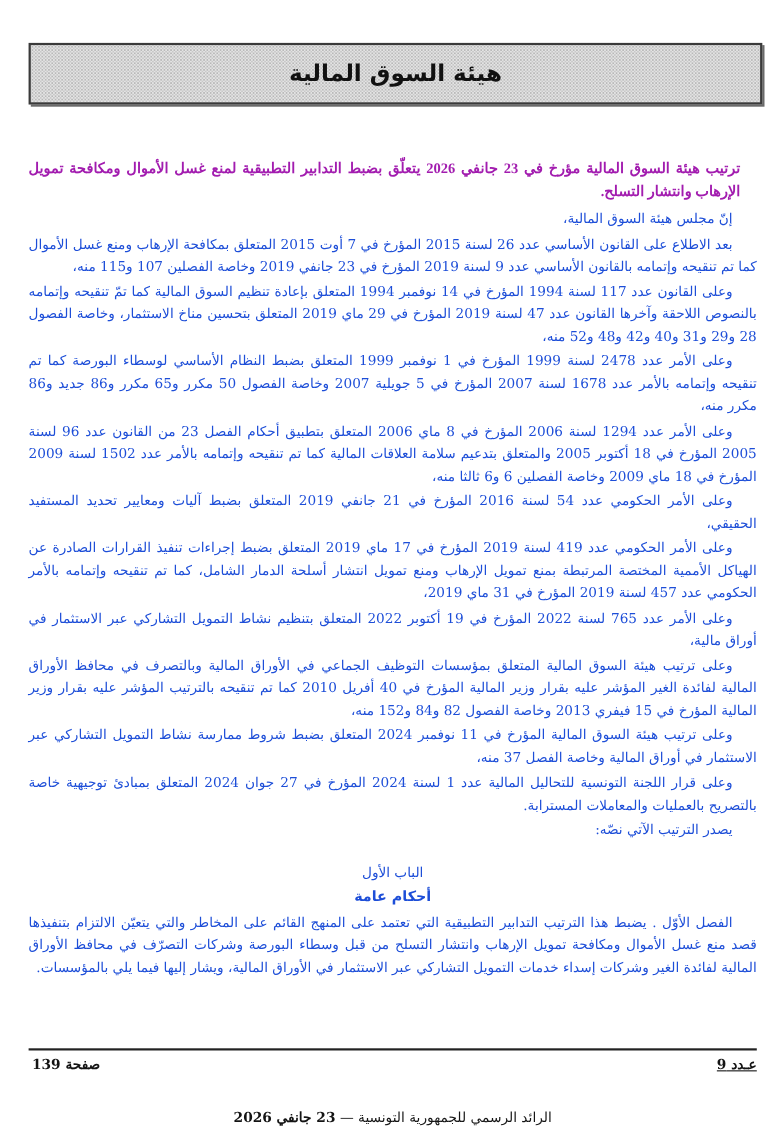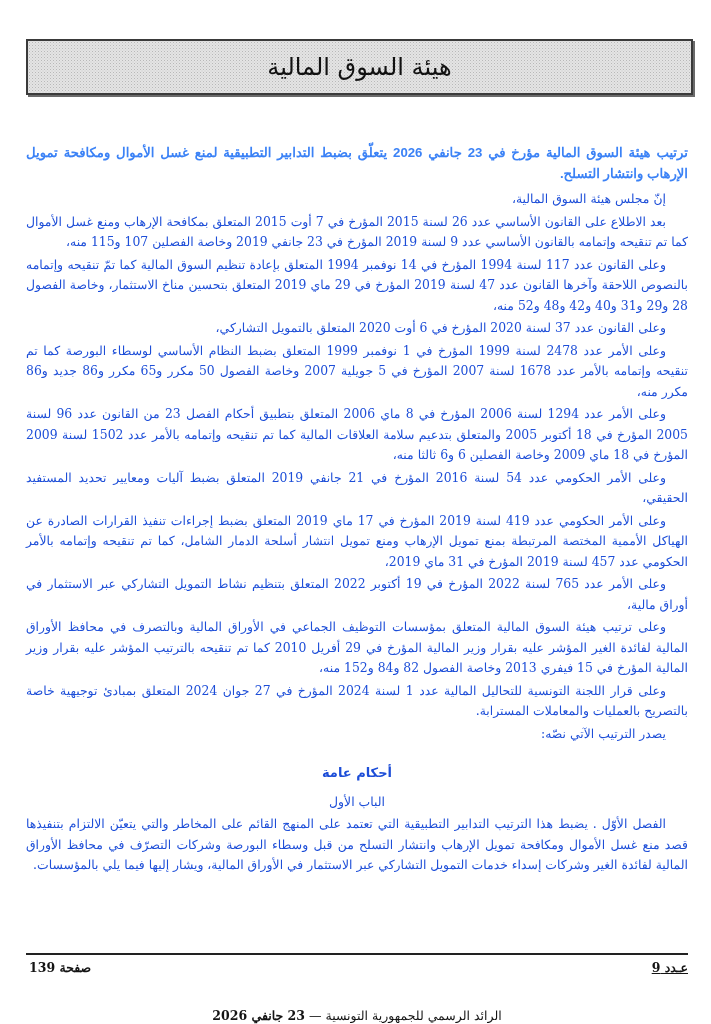--- a/index.html
+++ b/index.html
@@ -33,42 +33,42 @@
         radial-gradient(#b8b8b8 0.7px, transparent 0.9px),
         radial-gradient(#c8c8c8 0.7px, transparent 0.9px);
       background-size: 3px 3px, 3px 3px;
       background-position: 0 0, 1.5px 1.5px;
       display: flex;
       align-items: center;
       justify-content: center;
     }
     .title-box .title {
       font-family: "DejaVu Sans", "Liberation Sans", sans-serif;
-      font-weight: normal;
-      font-size: 24px;
+      font-weight: bold;
+      font-size: 21px;
       color: #111;
       direction: rtl;
       letter-spacing: 0.2px;
     }
     .content {
       position: absolute;
       left: 26px;
       top: 142px;
       width: 662px;
       direction: rtl;
       text-align: justify;
       text-align-last: right;
     }
     .heading {
-      font-family: Liberation Sans, sans-serif;
+      font-family: Liberation Serif, serif;
       font-weight: bold;
       font-size: 13.2px;
       line-height: 21px;
-      margin: 0 0 5px 0;
-      color: #3b82f6;
+      margin: 0 15px 5px 0;
+      color: #a21caf;
     }
     .para {
       font-size: 12.4px;
       line-height: 20.5px;
       margin: 0 0 2px 0;
       text-indent: 22px;
       color: #1d4ed8;
     }
     .para.tight { margin-bottom: 18px; }
     .center {
@@ -138,32 +138,32 @@
   <div class="title-box">
     <span class="title">هيئة السوق المالية</span>
   </div>
 
   <div class="content">
     <p class="heading">ترتيب هيئة السوق المالية مؤرخ في 23 جانفي 2026 يتعلّق بضبط التدابير التطبيقية لمنع غسل الأموال ومكافحة تمويل الإرهاب وانتشار التسلح.</p>
 
     <p class="para">إنّ مجلس هيئة السوق المالية،</p>
     <p class="para">بعد الاطلاع على القانون الأساسي عدد 26 لسنة 2015 المؤرخ في 7 أوت 2015 المتعلق بمكافحة الإرهاب ومنع غسل الأموال كما تم تنقيحه وإتمامه بالقانون الأساسي عدد 9 لسنة 2019 المؤرخ في 23 جانفي 2019 وخاصة الفصلين 107 و115 منه،</p>
     <p class="para">وعلى القانون عدد 117 لسنة 1994 المؤرخ في 14 نوفمبر 1994 المتعلق بإعادة تنظيم السوق المالية كما تمّ تنقيحه وإتمامه بالنصوص اللاحقة وآخرها القانون عدد 47 لسنة 2019 المؤرخ في 29 ماي 2019 المتعلق بتحسين مناخ الاستثمار، وخاصة الفصول 28 و29 و31 و40 و42 و48 و52 منه،</p>
-    <p class="para">وعلى القانون عدد 37 لسنة 2020 المؤرخ في 6 أوت 2020 المتعلق بالتمويل التشاركي،</p>
     <p class="para">وعلى الأمر عدد 2478 لسنة 1999 المؤرخ في 1 نوفمبر 1999 المتعلق بضبط النظام الأساسي لوسطاء البورصة كما تم تنقيحه وإتمامه بالأمر عدد 1678 لسنة 2007 المؤرخ في 5 جويلية 2007 وخاصة الفصول 50 مكرر و65 مكرر و86 جديد و86 مكرر منه،</p>
     <p class="para">وعلى الأمر عدد 1294 لسنة 2006 المؤرخ في 8 ماي 2006 المتعلق بتطبيق أحكام الفصل 23 من القانون عدد 96 لسنة 2005 المؤرخ في 18 أكتوبر 2005 والمتعلق بتدعيم سلامة العلاقات المالية كما تم تنقيحه وإتمامه بالأمر عدد 1502 لسنة 2009 المؤرخ في 18 ماي 2009 وخاصة الفصلين 6 و6 ثالثا منه،</p>
     <p class="para">وعلى الأمر الحكومي عدد 54 لسنة 2016 المؤرخ في 21 جانفي 2019 المتعلق بضبط آليات ومعايير تحديد المستفيد الحقيقي،</p>
     <p class="para">وعلى الأمر الحكومي عدد 419 لسنة 2019 المؤرخ في 17 ماي 2019 المتعلق بضبط إجراءات تنفيذ القرارات الصادرة عن الهياكل الأممية المختصة المرتبطة بمنع تمويل الإرهاب ومنع تمويل انتشار أسلحة الدمار الشامل، كما تم تنقيحه وإتمامه بالأمر الحكومي عدد 457 لسنة 2019 المؤرخ في 31 ماي 2019،</p>
     <p class="para">وعلى الأمر عدد 765 لسنة 2022 المؤرخ في 19 أكتوبر 2022 المتعلق بتنظيم نشاط التمويل التشاركي عبر الاستثمار في أوراق مالية،</p>
-    <p class="para">وعلى ترتيب هيئة السوق المالية المتعلق بمؤسسات التوظيف الجماعي في الأوراق المالية وبالتصرف في محافظ الأوراق المالية لفائدة الغير المؤشر عليه بقرار وزير المالية المؤرخ في 29 أفريل 2010 كما تم تنقيحه بالترتيب المؤشر عليه بقرار وزير المالية المؤرخ في 15 فيفري 2013 وخاصة الفصول 82 و84 و152 منه،</p>
+    <p class="para">وعلى ترتيب هيئة السوق المالية المتعلق بمؤسسات التوظيف الجماعي في الأوراق المالية وبالتصرف في محافظ الأوراق المالية لفائدة الغير المؤشر عليه بقرار وزير المالية المؤرخ في 40 أفريل 2010 كما تم تنقيحه بالترتيب المؤشر عليه بقرار وزير المالية المؤرخ في 15 فيفري 2013 وخاصة الفصول 82 و84 و152 منه،</p>
+    <p class="para">وعلى ترتيب هيئة السوق المالية المؤرخ في 11 نوفمبر 2024 المتعلق بضبط شروط ممارسة نشاط التمويل التشاركي عبر الاستثمار في أوراق المالية وخاصة الفصل 37 منه،</p>
     <p class="para">وعلى قرار اللجنة التونسية للتحاليل المالية عدد 1 لسنة 2024 المؤرخ في 27 جوان 2024 المتعلق بمبادئ توجيهية خاصة بالتصريح بالعمليات والمعاملات المسترابة.</p>
     <p class="para tight">يصدر الترتيب الآتي نصّه:</p>
 
+    <p class="para center chapter">الباب الأول</p>
     <p class="para center chapter-title">أحكام عامة</p>
-    <p class="para center chapter">الباب الأول</p>
 
     <p class="para">الفصل الأوّل . يضبط هذا الترتيب التدابير التطبيقية التي تعتمد على المنهج القائم على المخاطر والتي يتعيّن الالتزام بتنفيذها قصد منع غسل الأموال ومكافحة تمويل الإرهاب وانتشار التسلح من قبل وسطاء البورصة وشركات التصرّف في محافظ الأوراق المالية لفائدة الغير وشركات إسداء خدمات التمويل التشاركي عبر الاستثمار في الأوراق المالية، ويشار إليها فيما يلي بالمؤسسات.</p>
   </div>
 
   <div class="footer-rule"></div>
 
   <div class="footer">
     <span class="issue">عـدد 9</span>
     <span class="center-text">
       <span>الرائد الرسمي للجمهورية التونسية —</span>

